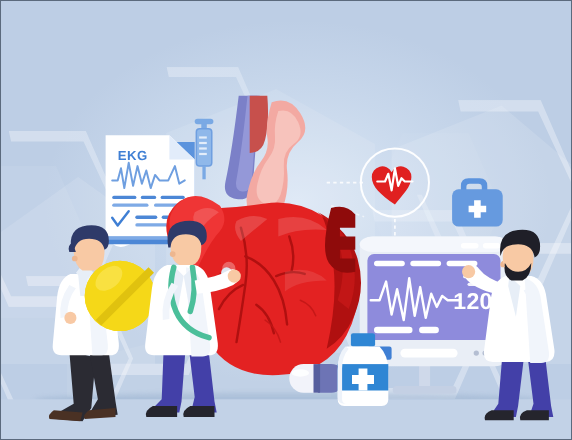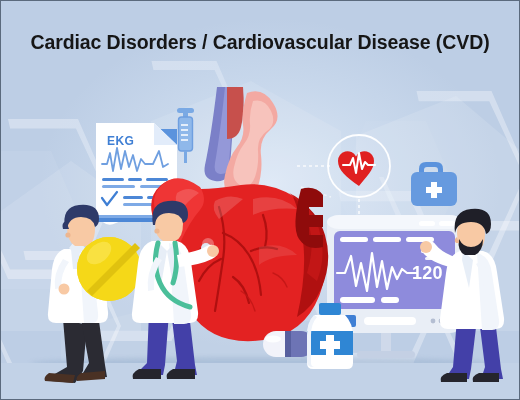--- a/index.html
+++ b/index.html
@@ -60,21 +60,21 @@
   
   .ekg-text{
     position:absolute;
     font-size:12px;font-weight:bold;color:#3f7fd4;
     letter-spacing:.4px;
   }
 
   
   .mon-value{
     position:absolute;
-    font-size:18px;font-weight:bold;color:#ffffff;
+    font-size:21px;font-weight:bold;color:#ffffff;
     letter-spacing:.3px;
   }
 </style>
 </head>
 <body>
 
 <div id="poster">
 
   <div class="bg-base"></div>
 
@@ -95,21 +95,20 @@
   <svg class="layer">
     <polygon points="0,210 70,160 140,210 140,330 0,330" fill="#ffffff" opacity="0.12"></polygon>
     <polygon points="355,135 455,95 520,150 520,330 355,330" fill="#ffffff" opacity="0.13"></polygon>
     <polygon points="150,120 250,80 340,130 340,320 150,320" fill="#ffffff" opacity="0.10"></polygon>
     <polygon points="60,330 180,300 300,330 300,360 60,360" fill="#ffffff" opacity="0.07"></polygon>
   </svg>
 
   <div class="ground-shadow"></div>
   <div class="ground"></div>
 
-  <div class="title">Cardiac Disorders / Cardiovascular Disease (CVD)</div>
 
   <svg class="layer">
     <g>
 
       <path d="M148 128 h28 v62 q0 14 -14 14 h-14 z" fill="#5b93dd"></path>
 
       <path d="M95 122 h58 l23 22 v68 l-8 6 h-73 z" fill="#ffffff"></path>
       <path d="M153 122 l23 22 h-23 z" fill="#e2ecfa"></path>
 
       <path d="M95 212 h78 q-10 12 -28 8 q-18 -4 -30 2 q-12 6 -20 -10 z" fill="#ffffff"></path>

